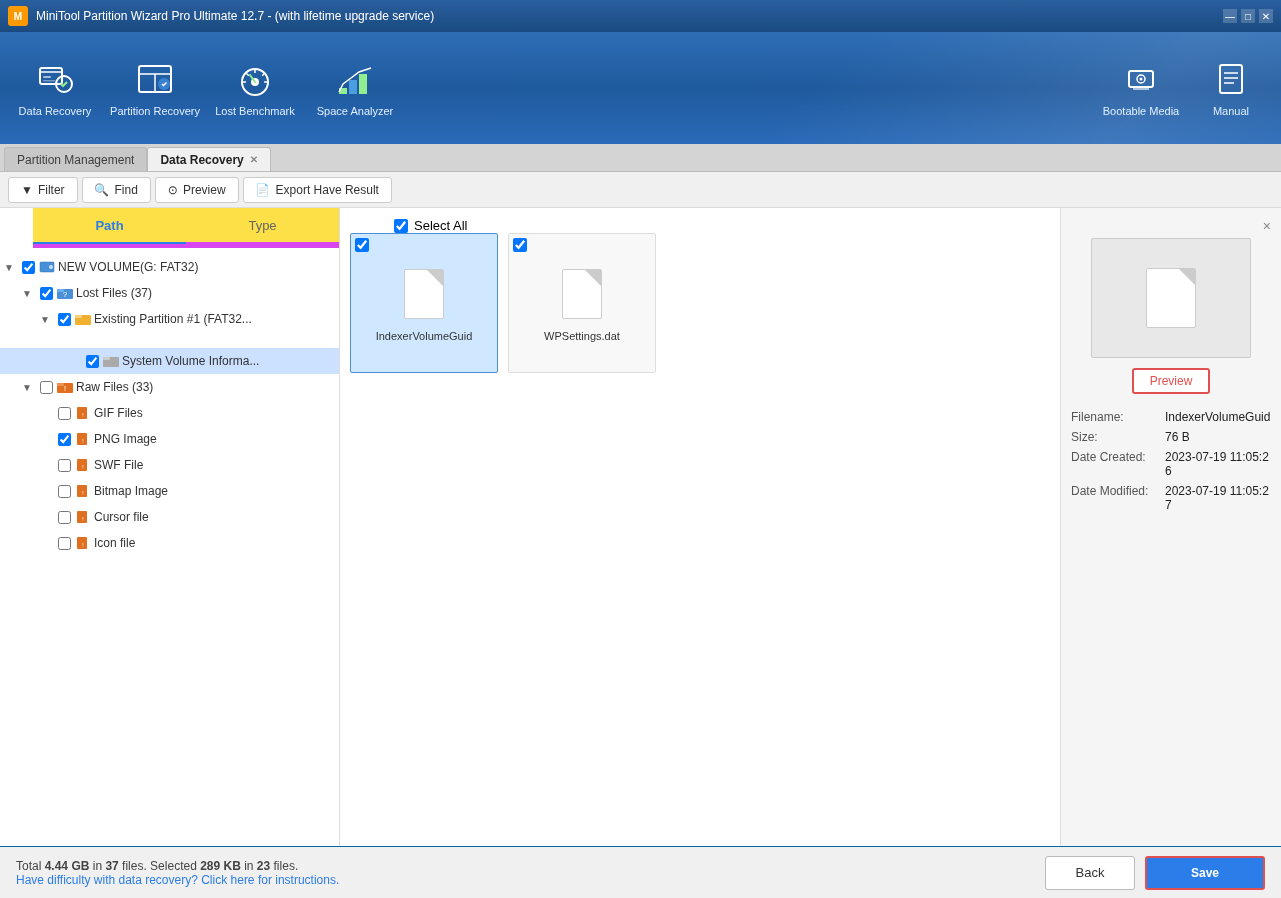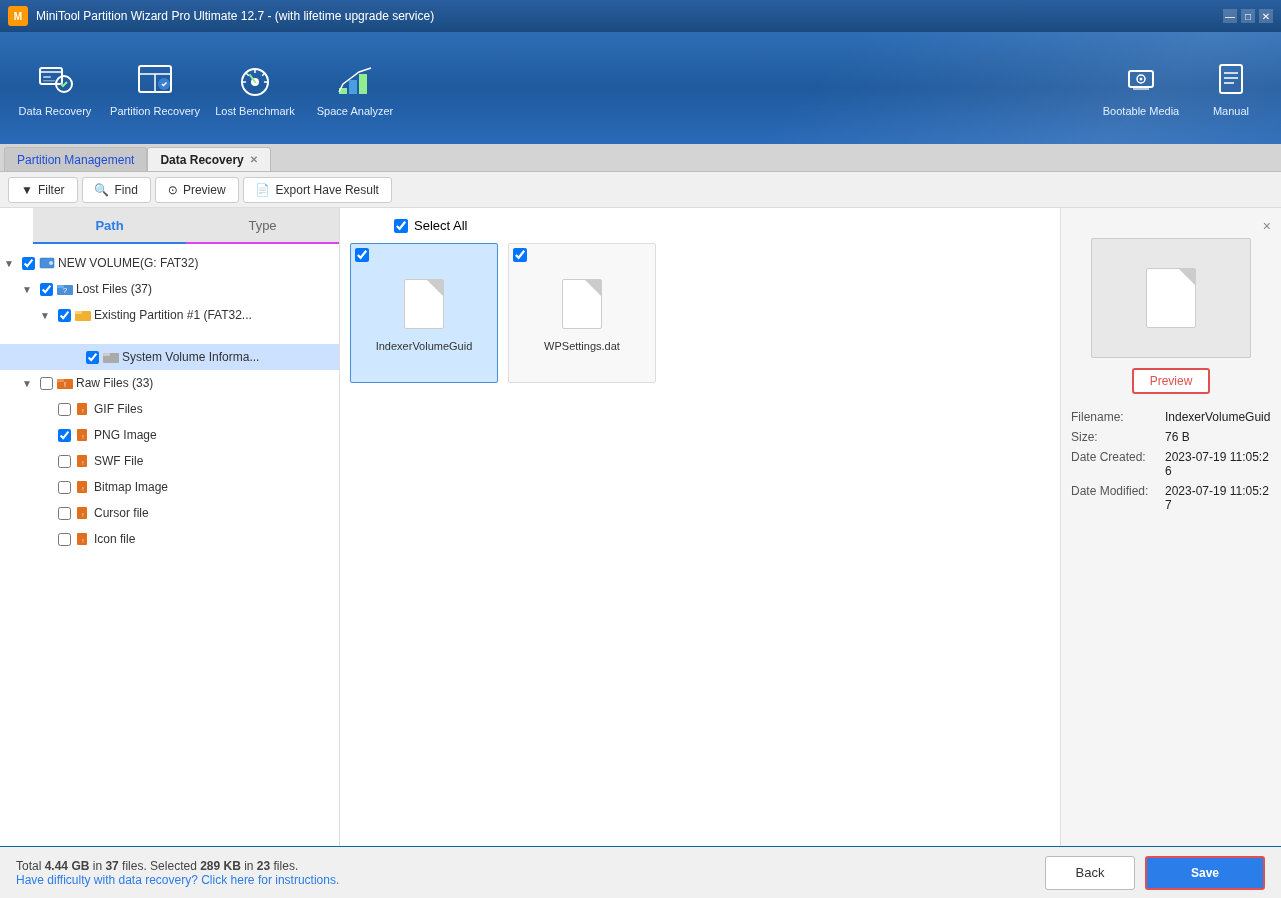--- a/index.html
+++ b/index.html
@@ -86,21 +86,21 @@
       padding: 0 12px;
       display: flex;
       align-items: center;
       font-size: 12px;
       cursor: pointer;
       background: #c8c8c8;
       border: 1px solid #bbb;
       border-bottom: none;
       border-radius: 3px 3px 0 0;
       gap: 6px;
-      color: #1d4ed8;
+      color: #404040;
     }
     .tab.active {
       background: #f0f0f0;
       color: #222;
       font-weight: 600;
       z-index: 1;
     }
     .tab-close { font-size: 10px; color: #888; cursor: pointer; }
 
     
@@ -137,22 +137,22 @@
     
     .tree-panel {
       width: 340px;
       min-width: 340px;
       border-right: 1px solid #ddd;
       background: #fff;
       overflow-y: auto;
     }
     .path-type-tabs {
       display: flex;
-      border-bottom: 2px solid #d946ef;
-      background: #e5e5e5;
+      border-bottom: 6px solid #d946ef;
+      background: #fde047;
       margin-left: 33px;
     }
     .path-type-tab {
       flex: 1;
       height: 36px;
       display: flex;
       align-items: center;
       justify-content: center;
       font-size: 13px;
       cursor: pointer;
@@ -192,21 +192,20 @@
       flex: 1;
       background: #fff;
       border-right: 1px solid #ddd;
       overflow-y: auto;
       padding: 10px;
     }
     .select-all-row {
       display: flex;
       align-items: flex-end;
       gap: 6px;
-      margin-bottom: 10px;
       font-size: 13px;
       padding-left: 44px;
     }
     .select-all-row input { width: 14px; height: 14px; }
     .files-grid {
       display: flex;
       flex-wrap: wrap;
       gap: 10px;
     }
     .file-thumb {

